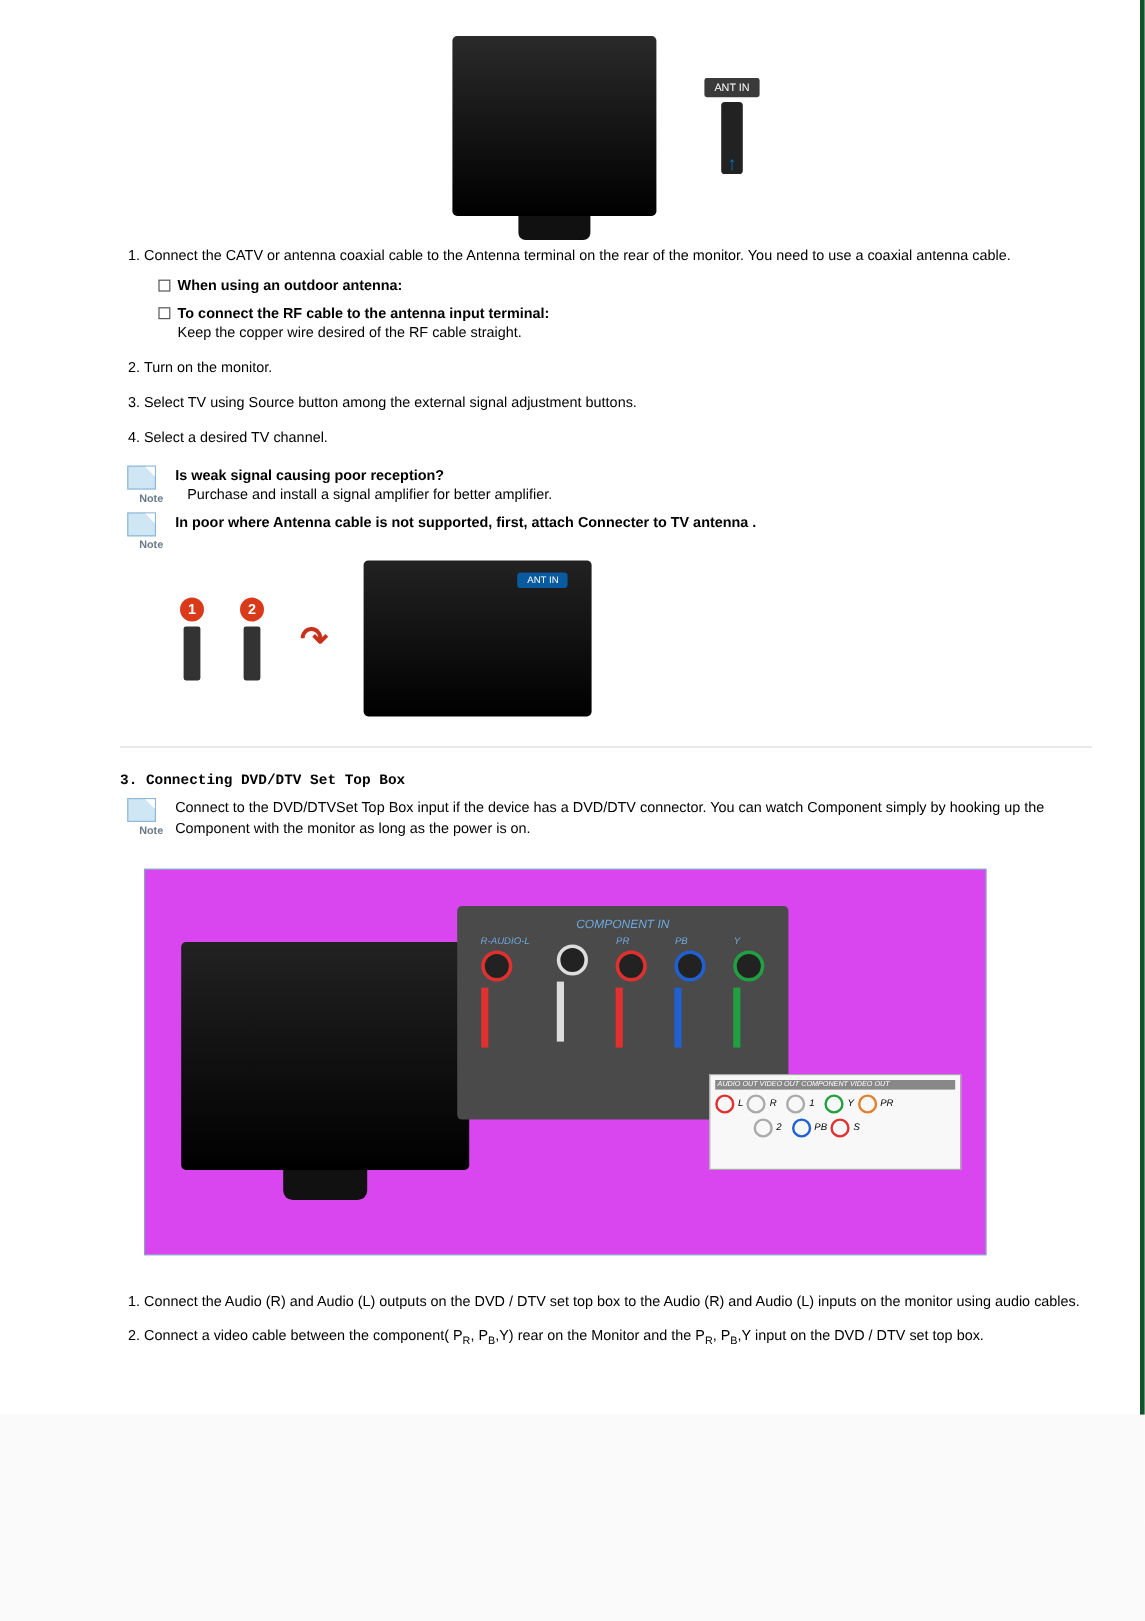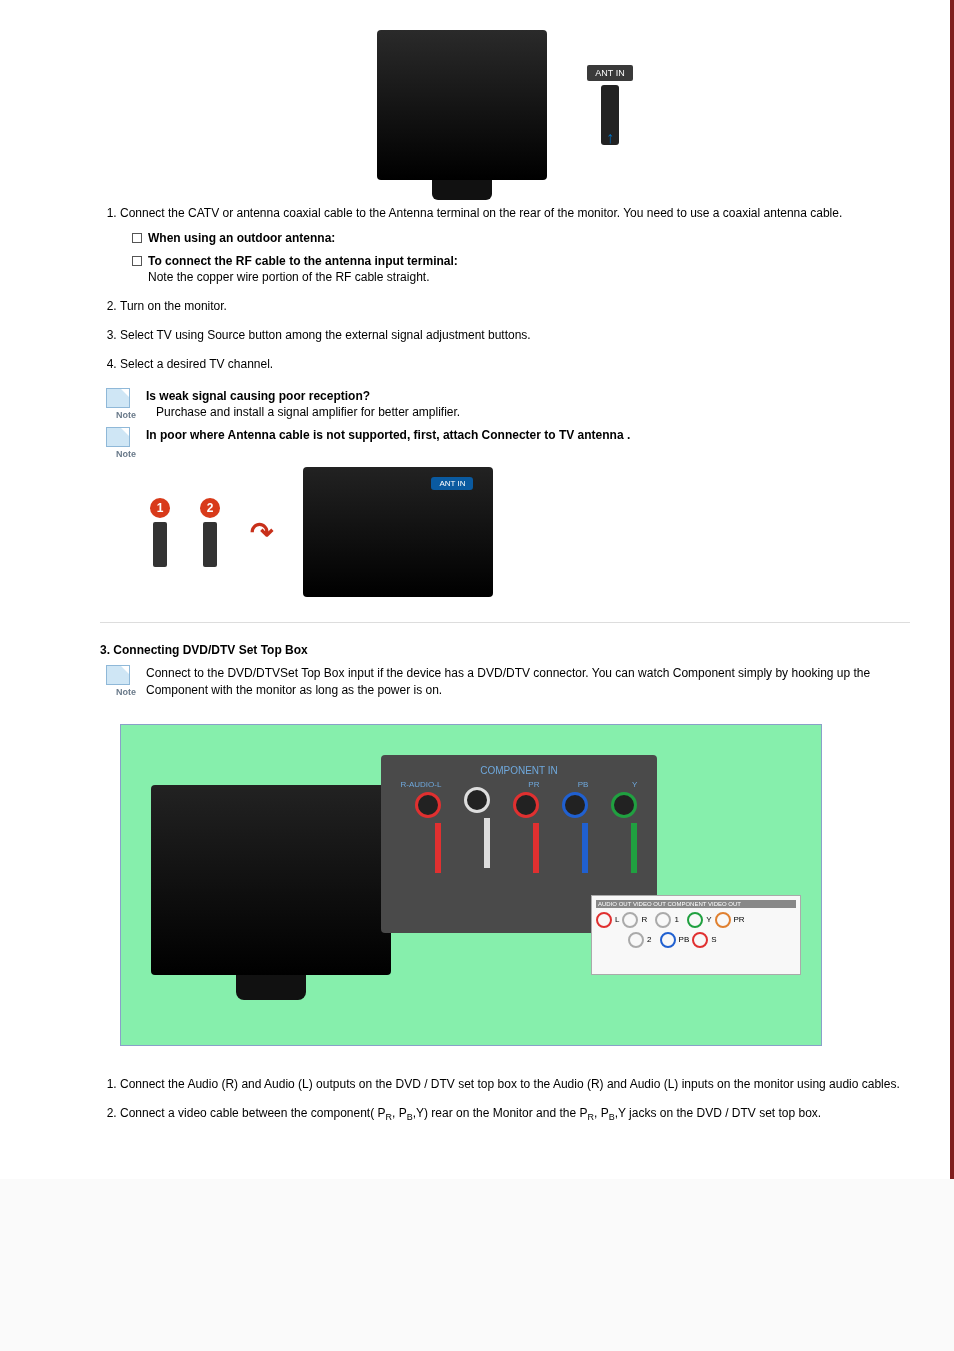--- a/index.html
+++ b/index.html
@@ -9,21 +9,21 @@
     font-family: Arial, Helvetica, sans-serif;
     font-size: 12px;
     color: #000;
   }
   .page {
     width: 954px;
     background: #fff;
     position: relative;
     padding: 30px 40px 40px 100px;
     box-sizing: border-box;
-    border-right: 4px solid #7f1d1d;
+    border-right: 4px solid #14532d;
   }
   .img-row {
     display: flex;
     align-items: center;
     justify-content: center;
     gap: 40px;
     margin-bottom: 25px;
   }
   .monitor-box {
     width: 170px;
@@ -195,28 +195,30 @@
     border-radius: 3px;
   }
   hr.sep {
     border: none;
     border-top: 1px solid #ddd;
     margin: 20px 0;
   }
   .section-title {
     font-weight: bold;
     margin-bottom: 8px;
+    font-family: Liberation Mono, monospace;
   }
   .diagram3 {
     margin: 25px 0 30px 20px;
     position: relative;
     width: 700px;
     height: 320px;
     border: 1px solid #8aa0c8;
-    background: #86efac;
+    background: #d946ef;
+    font-style: italic;
   }
   .diagram3 .mon3 {
     position: absolute;
     left: 30px;
     top: 60px;
     width: 240px;
     height: 190px;
     background: linear-gradient(#222,#000);
     border-radius: 4px;
   }
@@ -245,21 +247,21 @@
     margin-bottom: 4px;
   }
   .diagram3 .jacks {
     display: flex;
     justify-content: space-around;
     align-items: center;
   }
   .jack {
     display: flex;
     flex-direction: column;
-    align-items: flex-end;
+    align-items: flex-start;
     gap: 3px;
   }
   .jack .name {
     color: #6fa8dc;
     font-size: 8px;
   }
   .jack .ring {
     width: 20px;
     height: 20px;
     border-radius: 50%;
@@ -331,21 +333,21 @@
 
   <ol class="main-list">
     <li>
       <span>Connect the CATV or antenna coaxial cable to the Antenna terminal on the rear of the monitor. You need to use a coaxial antenna cable.</span>
       <ul class="sub-list">
         <li>
           <span class="bold">When using an outdoor antenna:</span><br>
         </li>
         <li>
           <span class="bold">To connect the RF cable to the antenna input terminal:</span><br>
-          <span>Note the copper wire portion of the RF cable straight.</span>
+          <span>Keep the copper wire desired of the RF cable straight.</span>
         </li>
       </ul>
     </li>
     <li>Turn on the monitor.</li>
     <li>Select TV using Source button among the external signal adjustment buttons.</li>
     <li>Select a desired TV channel.</li>
   </ol>
 
   <div class="note-row">
     <div class="note-badge">
@@ -444,17 +446,17 @@
         &nbsp;
         <span class="port blue"></span><span>PB</span>
         <span class="port red"></span><span>S</span>
       </div>
     </div>
   </div>
 
   <ol class="main-list">
     <li>Connect the Audio (R) and Audio (L) outputs on the DVD / DTV set top box to the Audio (R) and Audio (L) inputs on the monitor using audio cables.</li>
     <li>
-      <span>Connect a video cable between the component( P</span><sub>R</sub><span>, P</span><sub>B</sub><span>,Y) rear on the Monitor and the P</span><sub>R</sub><span>, P</span><sub>B</sub><span>,Y jacks on the DVD / DTV set top box.</span>
+      <span>Connect a video cable between the component( P</span><sub>R</sub><span>, P</span><sub>B</sub><span>,Y) rear on the Monitor and the P</span><sub>R</sub><span>, P</span><sub>B</sub><span>,Y input on the DVD / DTV set top box.</span>
     </li>
   </ol>
 
 </div>
 
 </body></html>

